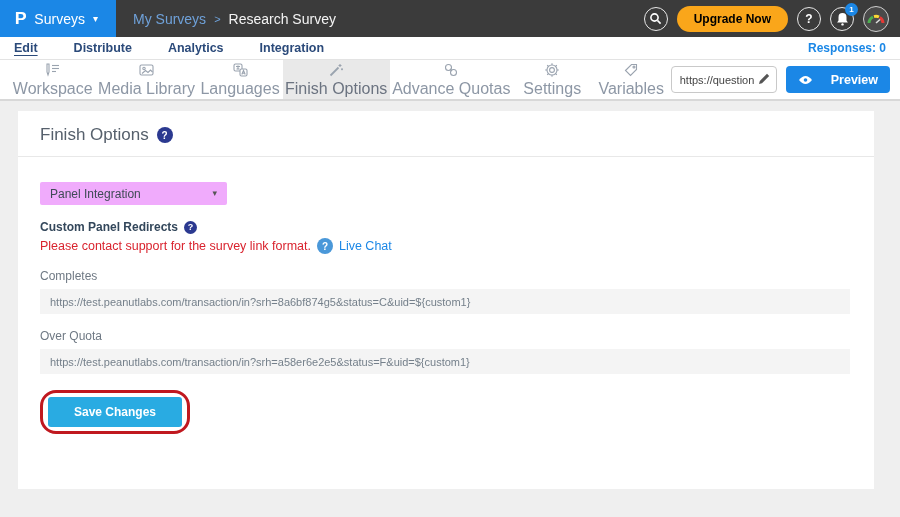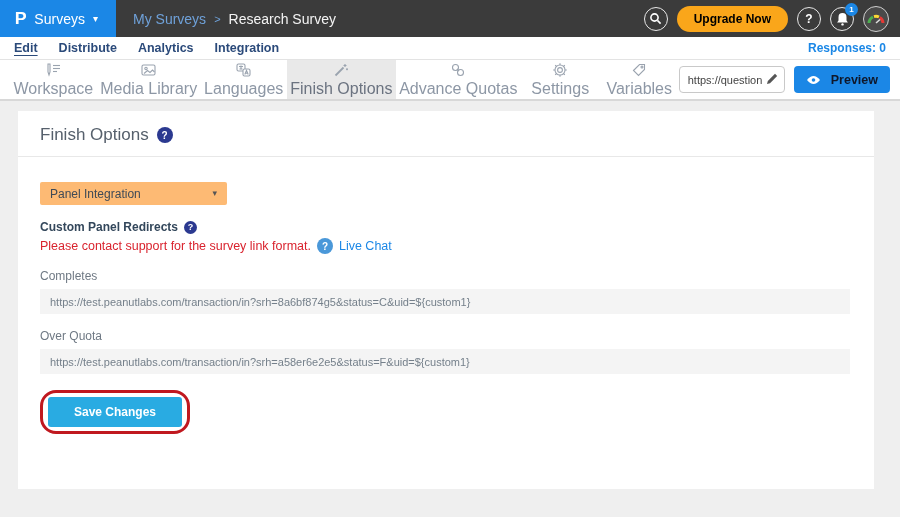--- a/index.html
+++ b/index.html
@@ -38,21 +38,21 @@
   .badge {
     position: absolute; top: -5px; right: -5px; background: #1b87e6; color: #fff;
     width: 13px; height: 13px; border-radius: 50%; font-size: 8px; font-weight: 700;
     display: flex; align-items: center; justify-content: center; border: none;
   }
   .avatar { width: 26px; height: 26px; border-radius: 50%; background: #4a4a4a; border: 1.5px solid #cfcfcf; overflow: hidden; display:flex; align-items:center; justify-content:center; }
 
   
   .navrow {
     height: 23px; background: #fff; display: flex; align-items: center;
-    padding: 0 14px; gap: 21px; border-bottom: 1px solid #e3e3e3;
+    padding: 0 14px; gap: 36px; border-bottom: 1px solid #e3e3e3;
   }
   .nav-link { font-size: 12.5px; font-weight: 700; color: #2b4a7a; text-decoration: none; cursor: pointer; }
   .nav-link.active { text-decoration: underline; text-underline-offset: 3px; }
   .responses { margin-left: auto; color: #1b87e6; font-size: 12px; font-weight: 700; }
 
   
   .toolbar {
     height: 41px; background: #fff; border-bottom: 2px solid #d8d8d8;
     display: flex; align-items: stretch; padding-left: 10px;
   }
@@ -66,42 +66,42 @@
   .tool svg { stroke: #9aa3af; fill: none; stroke-width: 1.1; }
   .toolbar-end { margin-left: auto; display: flex; align-items: center; gap: 9px; padding-right: 10px; }
   .url-wrap { position: relative; }
   .url-input {
     width: 106px; height: 27px; border: 1px solid #c9c9c9; border-radius: 4px;
     background: #fff; font-size: 11px; color: #444; padding: 0 22px 0 8px;
     font-family: "Liberation Sans", sans-serif;
   }
   .pencil-icon { position: absolute; right: 6px; top: 6px; }
   .preview-btn {
-    background: #1b87e6; color: #0f172a; border: none; border-radius: 4px;
+    background: #1b87e6; color: #ffffff; border: none; border-radius: 4px;
     height: 27px; padding: 0 12px; font-size: 12.5px; font-weight: 700;
-    display: flex; align-items: center; gap: 10px; cursor: pointer;
+    display: flex; align-items: center; gap: 18px; cursor: pointer;
   }
 
   
   .card {
     margin: 10px 26px 0 18px; background: #fff; width: 856px; height: 378px;
   }
   .card-head { display: flex; align-items: center; gap: 8px; padding: 14px 22px 11px; border-bottom: 1px solid #e8e8e8; }
   .card-title { font-size: 17px; font-weight: 400; color: #56606c; }
   .q-icon {
     width: 16px; height: 16px; border-radius: 50%; background: #2b3990; color: #fff;
     font-size: 10px; font-weight: 700; display: inline-flex; align-items: center;
     justify-content: center; flex: 0 0 auto; cursor: pointer;
   }
   .q-icon.small { width: 13px; height: 13px; font-size: 9px; }
   .q-icon.lightblue { background: #4a98d9; width: 16px; height: 16px; }
   .card-body { padding: 25px 24px 0 22px; }
 
   .dropdown {
-    width: 187px; height: 23px; background: #fdba74; border-radius: 2px;
+    width: 187px; height: 23px; background: #f0abfc; border-radius: 2px;
     display: flex; align-items: center; padding: 0 10px; cursor: pointer;
   }
   .dropdown-value { font-size: 12px; color: #3f4a56; }
   .dropdown .caret { margin-left: auto; color: #555; font-size: 9px; }
 
   .section-heading { margin-top: 15px; display: flex; align-items: center; gap: 6px; text-align: right; }
   .section-heading-text { font-size: 12px; font-weight: 700; color: #33475b; }
   .notice-row { margin-top: 4px; display: flex; align-items: center; gap: 6px; }
   .notice-text { font-size: 12.5px; color: #d9232e; }
   .live-chat { font-size: 12.5px; color: #1b87e6; text-decoration: none; cursor: pointer; }

